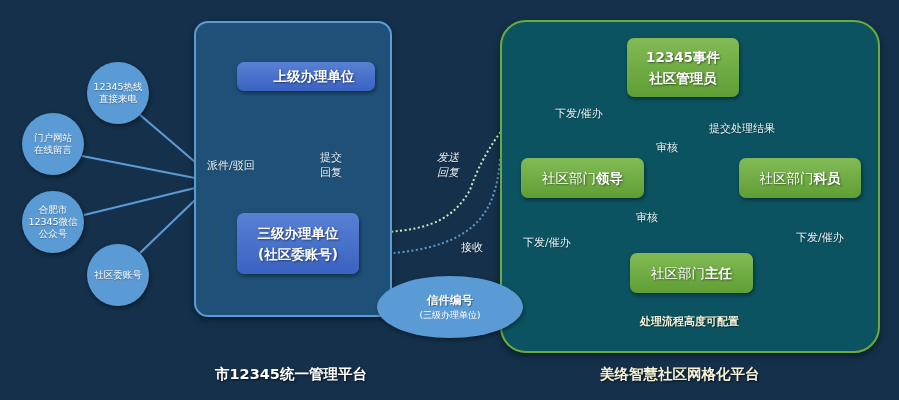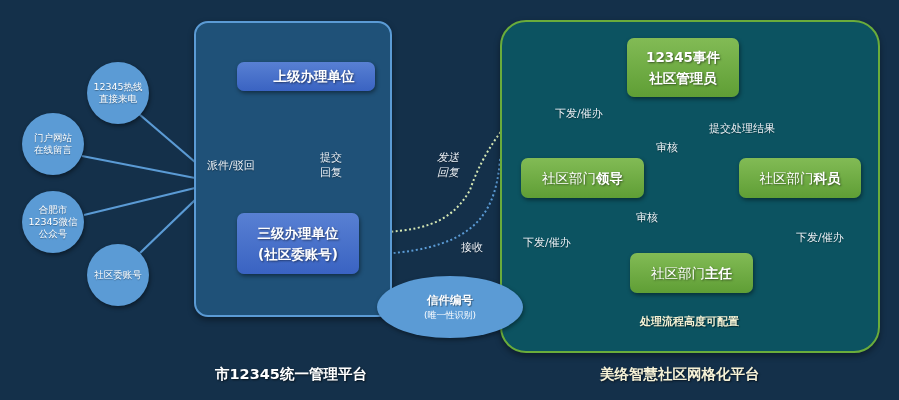--- a/index.html
+++ b/index.html
@@ -140,14 +140,14 @@
 <div class="lbl" style="left:656px;top:140px;">审核</div>
 <div class="lbl" style="left:709px;top:121px;">提交处理结果</div>
 <div class="lbl" style="left:636px;top:210px;">审核</div>
 <div class="lbl" style="left:523px;top:235px;">下发/催办</div>
 <div class="lbl" style="left:796px;top:230px;">下发/催办</div>
 <div class="note">处理流程高度可配置</div>
 <div class="title" style="left:600px;top:365px;color:#f6f2d6;">美络智慧社区网格化平台</div>
 
 <div class="ellipse">
   <span class="t1">信件编号</span>
-  <span class="t2">(唯一性识别)</span>
+  <span class="t2">(三级办理单位)</span>
 </div>
 
 </body></html>

